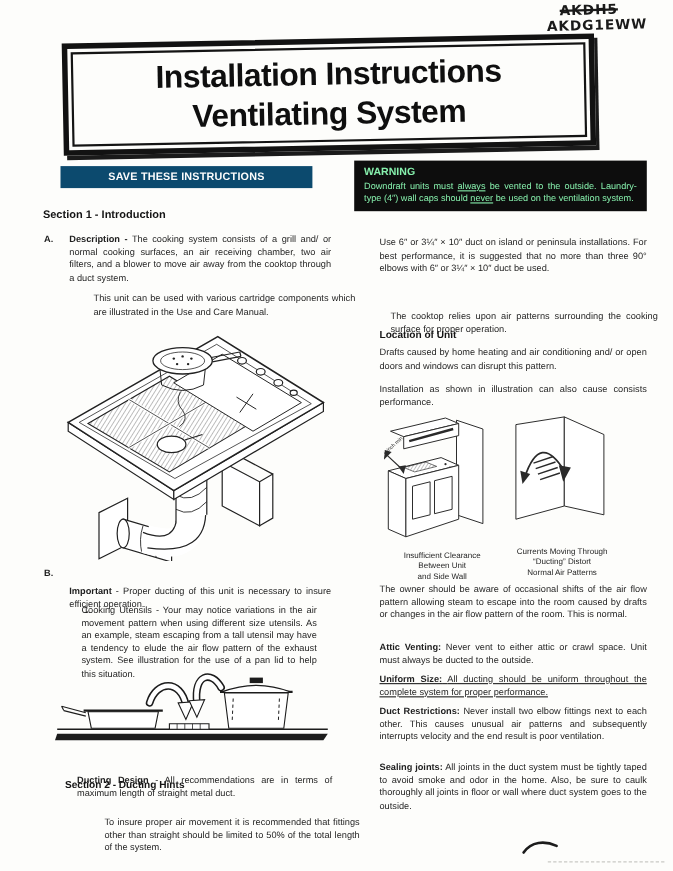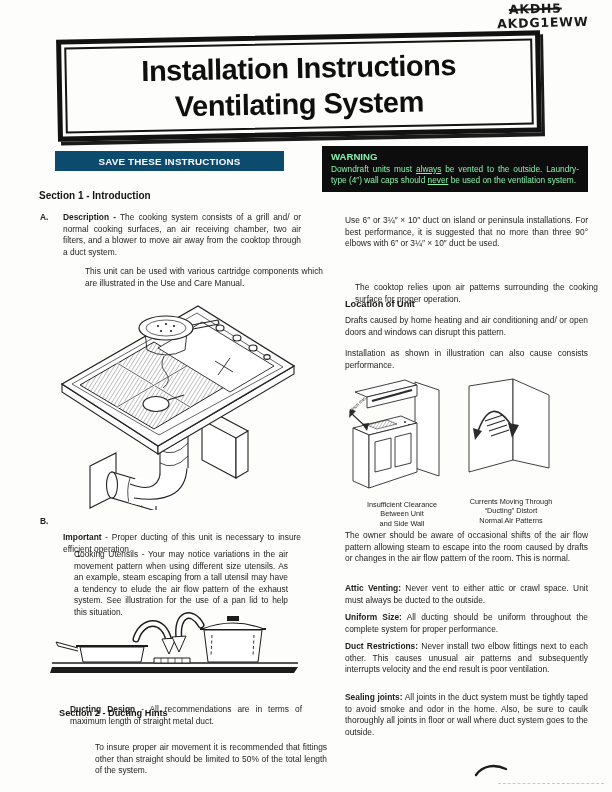--- a/index.html
+++ b/index.html
@@ -262,21 +262,21 @@
     <div>“Ducting” Distort</div>
     <div>Normal Air Patterns</div>
   </div>
 
   <div class="abs par" style="left:345px;top:530px;width:243px;">The owner should be aware of occasional shifts of the air flow pattern allowing steam to escape into the room caused by drafts or changes in the air flow pattern of the room. This is normal.</div>
 
   <div class="abs par" style="left:345px;top:583px;width:243px;">
     <span class="bld">Attic Venting:</span>
     <span>Never vent to either attic or crawl space. Unit must always be ducted to the outside.</span>
   </div>
-  <div class="abs par" style="left:345px;top:612px;width:243px;">
+  <div class="abs par" style="left:345px;top:612px;width:243px;text-decoration:underline;">
     <span class="bld">Uniform Size:</span>
     <span>All ducting should be uniform throughout the complete system for proper performance.</span>
   </div>
   <div class="abs par" style="left:345px;top:641px;width:243px;">
     <span class="bld">Duct Restrictions:</span>
     <span>Never install two elbow fittings next to each other. This causes unusual air patterns and subsequently interrupts velocity and the end result is poor ventilation.</span>
   </div>
   <div class="abs par" style="left:345px;top:692px;width:243px;">
     <span class="bld">Sealing joints:</span>
     <span>All joints in the duct system must be tightly taped to avoid smoke and odor in the home. Also, be sure to caulk thoroughly all joints in floor or wall where duct system goes to the outside.</span>

